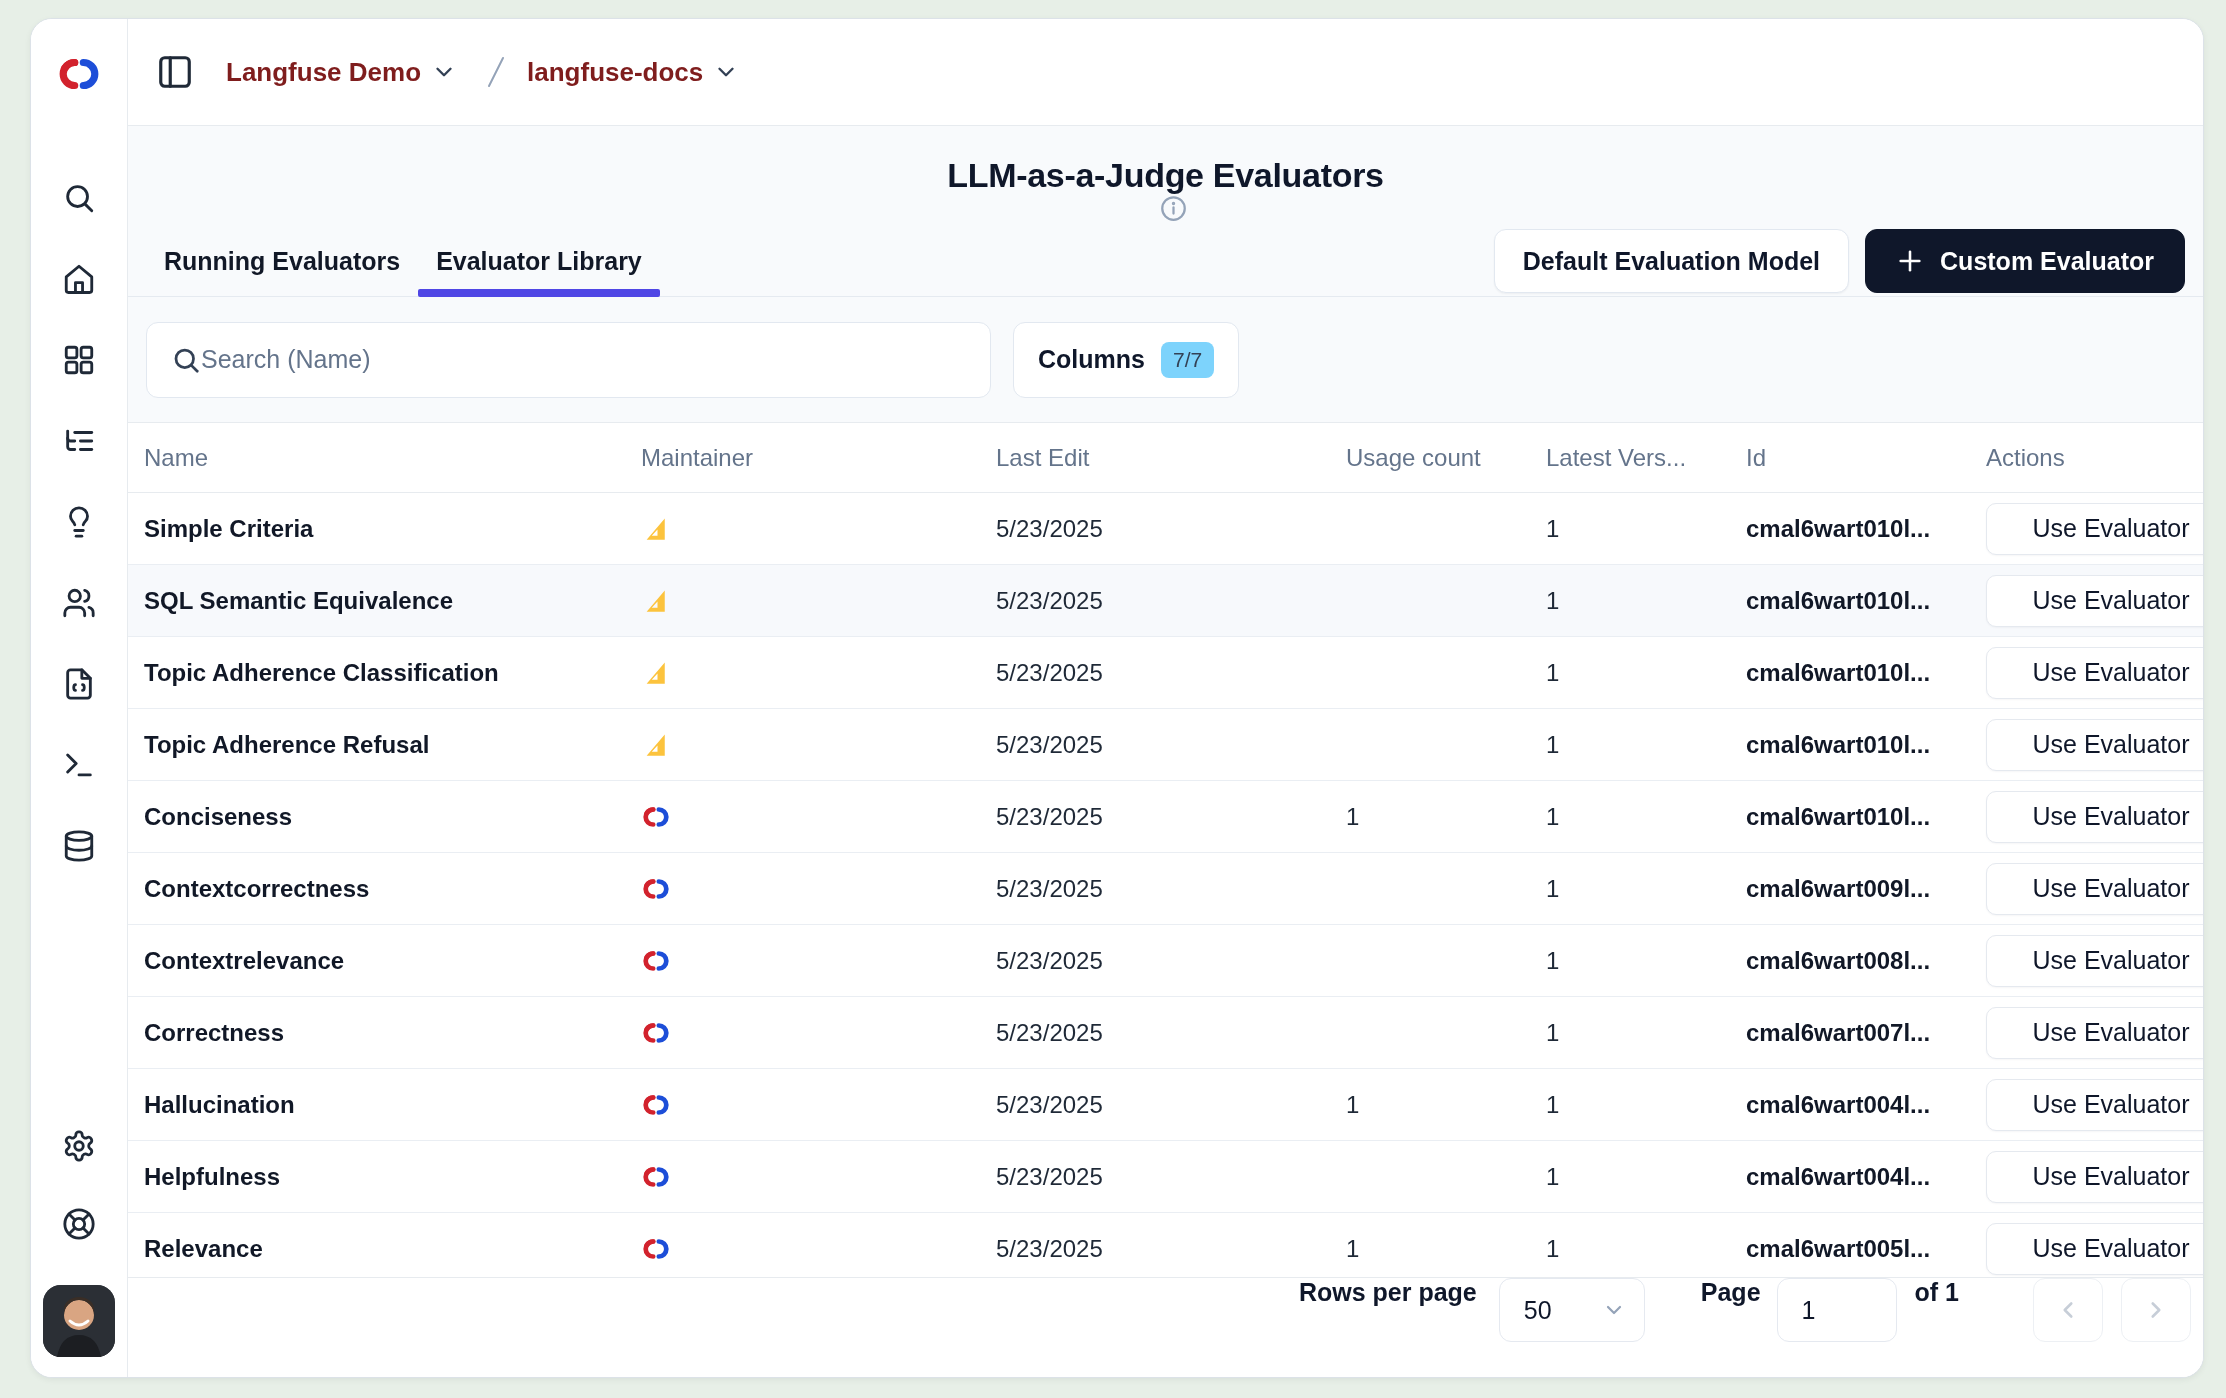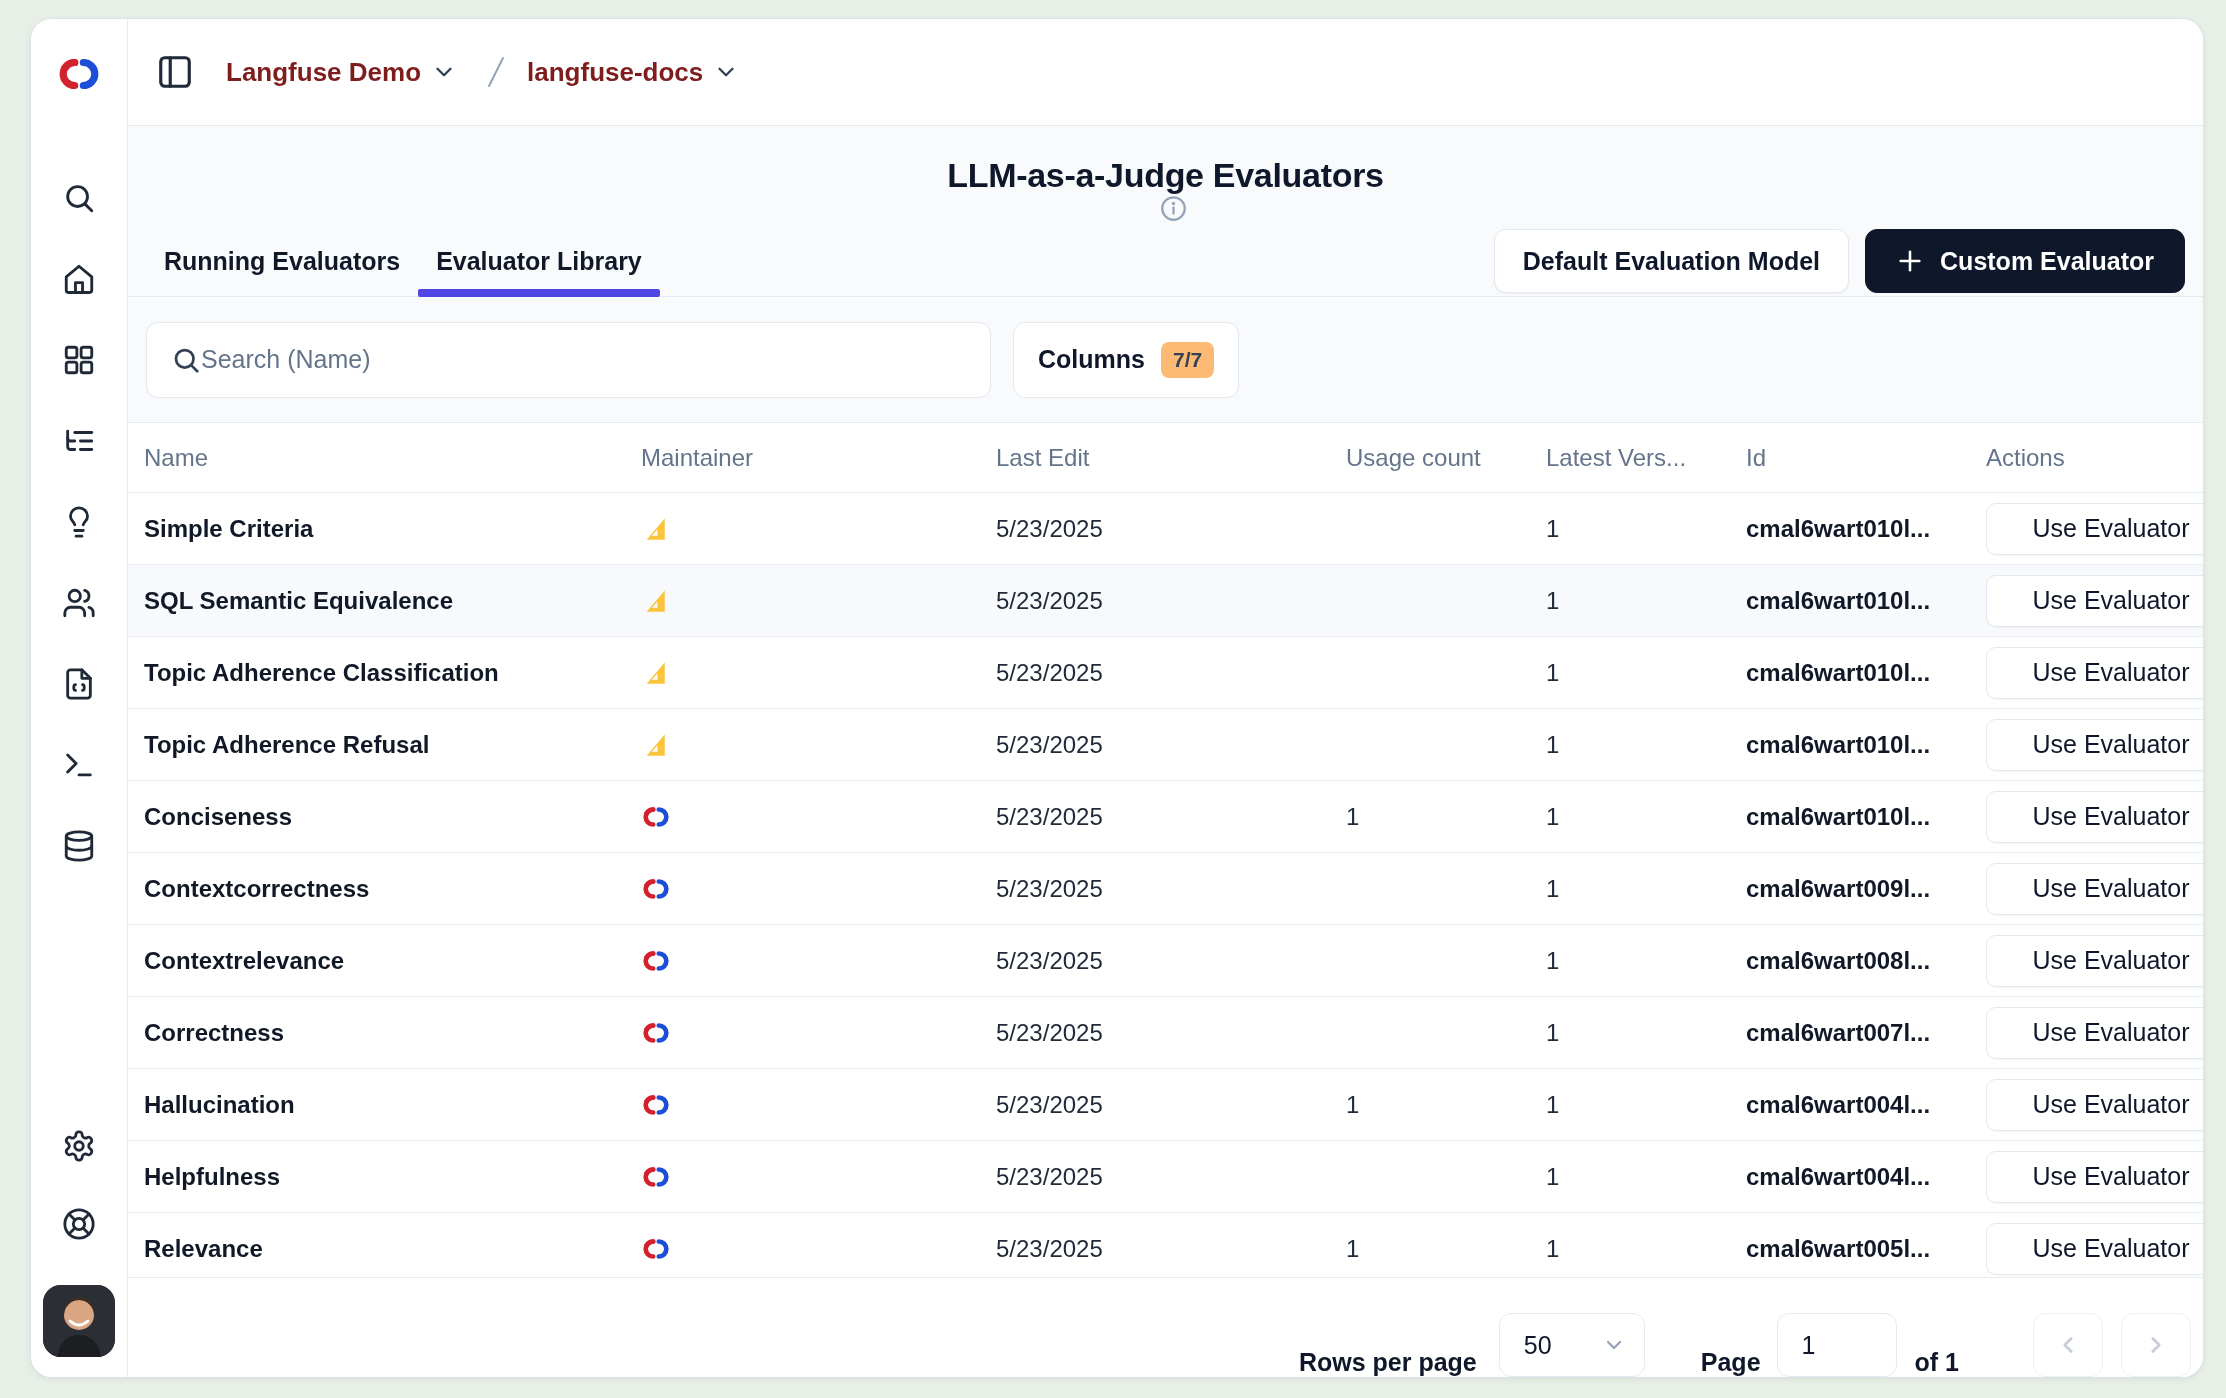--- a/index.html
+++ b/index.html
@@ -103,22 +103,22 @@
     font-family:inherit; font-size:25px; color:#0f172a;
   }
   .search-box input::placeholder { color:#64748b; }
   .columns-btn {
     height:76px; padding:0 24px; background:#fff;
     border:1px solid #e2e8f0; border-radius:12px;
     display:flex; align-items:center; gap:16px; cursor:pointer;
     font-size:25px; font-weight:600; color:#0f172a;
   }
   .columns-badge {
-    background:#fdba74; color:#334155; border-radius:8px;
-    padding:6px 12px; font-size:21px; font-weight:700;
+    background:#7dd3fc; color:#334155; border-radius:8px;
+    padding:6px 12px; font-size:21px; font-weight:400;
   }
 
   
   .table-wrap { flex:1; background:#fff; border-top:1px solid #e7ebef; display:flex; flex-direction:column; min-height:0; }
   .thead, .trow {
     display:grid;
     grid-template-columns:497px 355px 350px 200px 200px 240px 1fr;
     align-items:center; padding-left:16px;
   }
   .thead {
@@ -138,21 +138,21 @@
   .use-btn {
     width:250px; height:52px; background:#fff;
     border:1px solid #e5e9ef; border-radius:10px;
     font-family:inherit; font-size:25px; font-weight:500; color:#0f172a;
     box-shadow:0 1px 2px rgba(15,23,42,.04); cursor:pointer;
   }
 
   
   .footerbar {
     height:100px; flex:none; background:#fff; border-top:1px solid #e7ebef;
-    display:flex; align-items:flex-end; justify-content:flex-end;
+    display:flex; align-items:flex-start; justify-content:flex-end;
     padding-right:12px; font-size:25px; font-weight:600; color:#0f172a;
   }
   .rpp-label { margin-right:22px; }
   .select-box {
     width:146px; height:64px; background:#fff; border:1px solid #e5e9f0; border-radius:12px;
     display:flex; align-items:center; justify-content:space-between;
     padding:0 18px 0 24px; cursor:pointer; font-weight:500;
   }
   .select-box .chev { margin-left:0; color:#94a3b8; width:24px; height:24px; }
   .page-label { margin-left:56px; margin-right:16px; }

